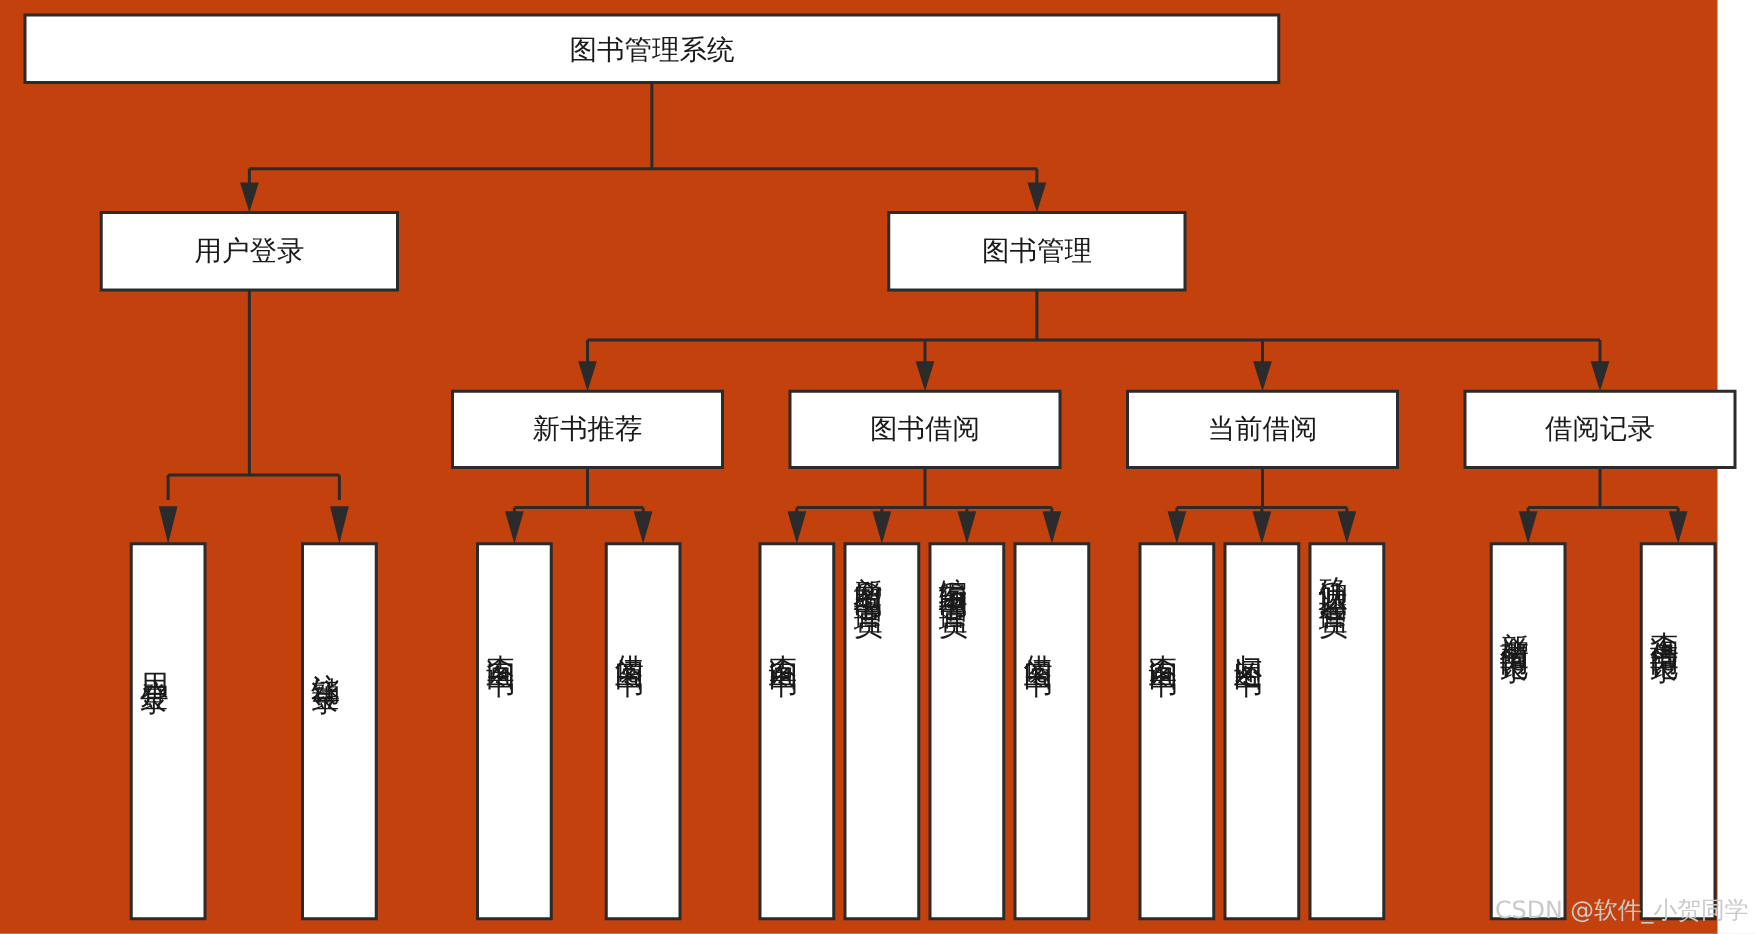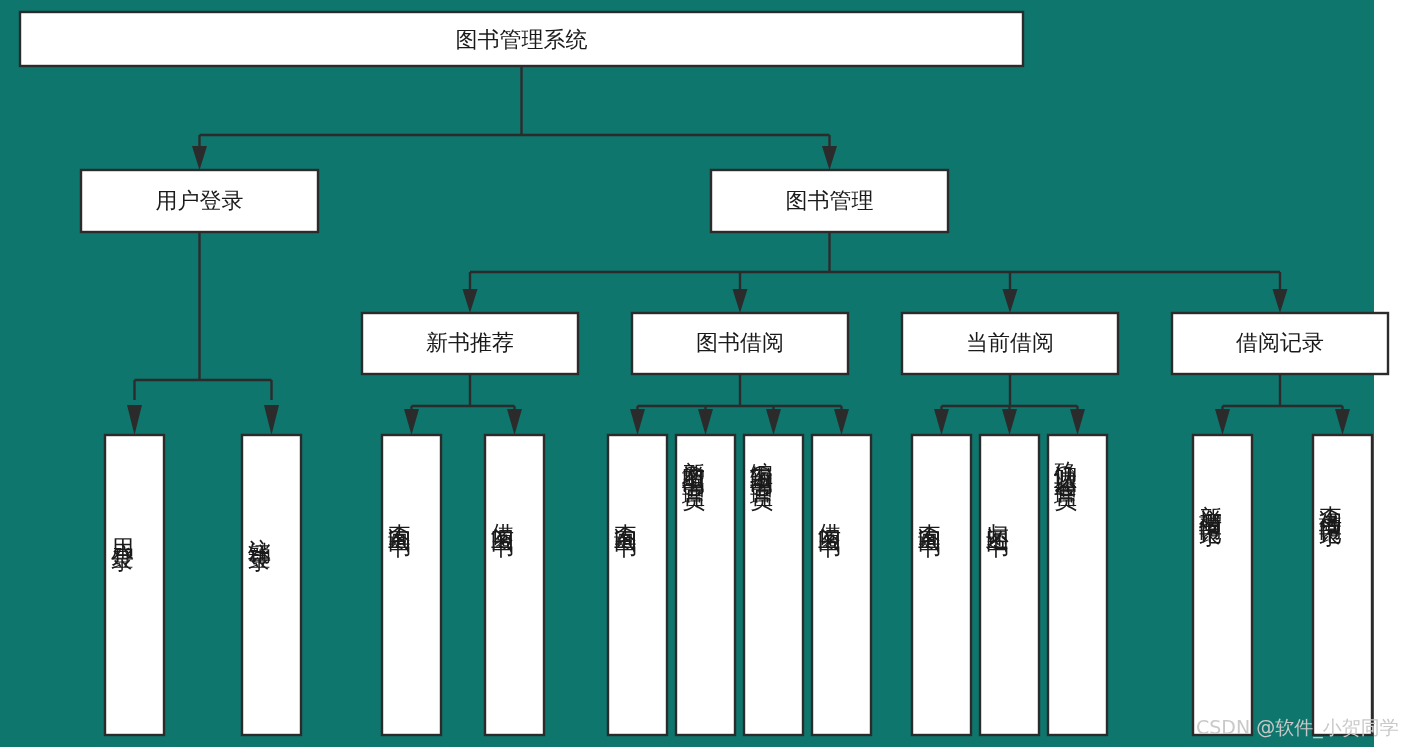--- a/index.html
+++ b/index.html
@@ -10,21 +10,21 @@
   body {
     width: 1405px;
     height: 747px;
     font-family: "DejaVu Sans", "Liberation Sans", sans-serif;
     overflow: hidden;
   }
   #diagram-root {
     position: relative;
     width: 1374px;
     height: 747px;
-    background: #0f766e;
+    background: #c2410c;
     text-decoration: underline;
   }
   svg#flow-svg {
     position: absolute;
     top: 0;
     left: 0;
     width: 1405px;
     height: 747px;
   }
   .node-box {

